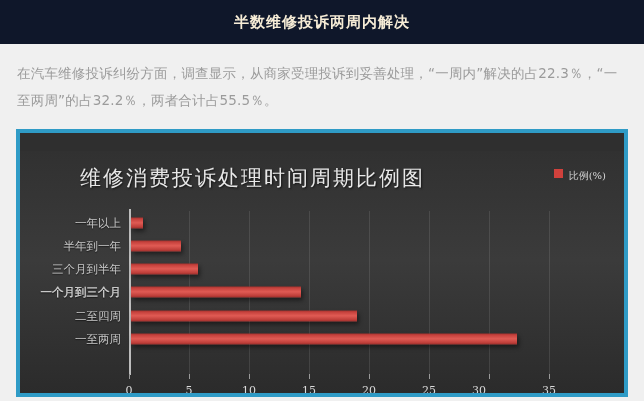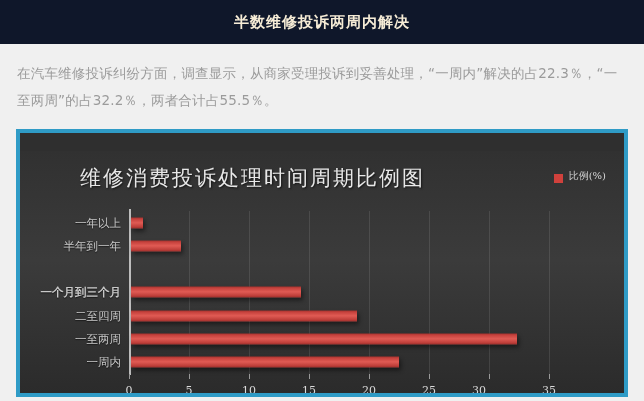--- a/index.html
+++ b/index.html
@@ -81,21 +81,21 @@
     font-size: 21px;
     font-family: "DejaVu Serif", "Liberation Serif", serif;
     letter-spacing: 2px;
     text-shadow: 1px 1px 2px rgba(0,0,0,0.65);
   }
   .legend {
     position: absolute;
     right: 18px;
     top: 18px;
     display: flex;
-    align-items: flex-end;
+    align-items: flex-start;
     gap: 6px;
   }
   .legend-swatch {
     width: 9px;
     height: 9px;
     background: #d0413c;
     display: block;
   }
   .legend-label {
     color: #d6d6d6;
@@ -240,36 +240,36 @@
           </div>
         <div class="rows" id="bar-rows">
             <div class="row" style="top: 0px; height: 23.2857px;">
               <div class="cat-label">一年以上</div>
               <div class="bar" title="一年以上 1" style="width: 12px;"></div>
             </div>
             <div class="row" style="top: 23.2857px; height: 23.2857px;">
               <div class="cat-label">半年到一年</div>
               <div class="bar" title="半年到一年 4.2" style="width: 50.4px;"></div>
             </div>
+            <div class="row" style="top: 46.5714px; height: 23.2857px;">
+              <div class="cat-label">三个月到半年</div>
+              <div class="bar" title="三个月到半年 5.6" style="width: 67.2px;"></div>
+            </div>
             <div class="row" style="top: 69.8571px; height: 23.2857px; font-weight: bold;">
               <div class="cat-label">一个月到三个月</div>
               <div class="bar" title="一个月到三个月 14.2" style="width: 170.4px;"></div>
             </div>
             <div class="row" style="top: 93.1429px; height: 23.2857px;">
               <div class="cat-label">二至四周</div>
               <div class="bar" title="二至四周 18.8" style="width: 225.6px;"></div>
             </div>
             <div class="row" style="top: 116.429px; height: 23.2857px;">
               <div class="cat-label">一至两周</div>
               <div class="bar" title="一至两周 32.2" style="width: 386.4px;"></div>
             </div>
-            <div class="row" style="top: 139.714px; height: 23.2857px;">
-              <div class="cat-label">一周内</div>
-              <div class="bar" title="一周内 22.3" style="width: 267.6px;"></div>
-            </div>
           </div>
       </div>
 
     </div>
   </div>
 
   <div class="bottom-strip"></div>
 </div>
 
 </body></html>

